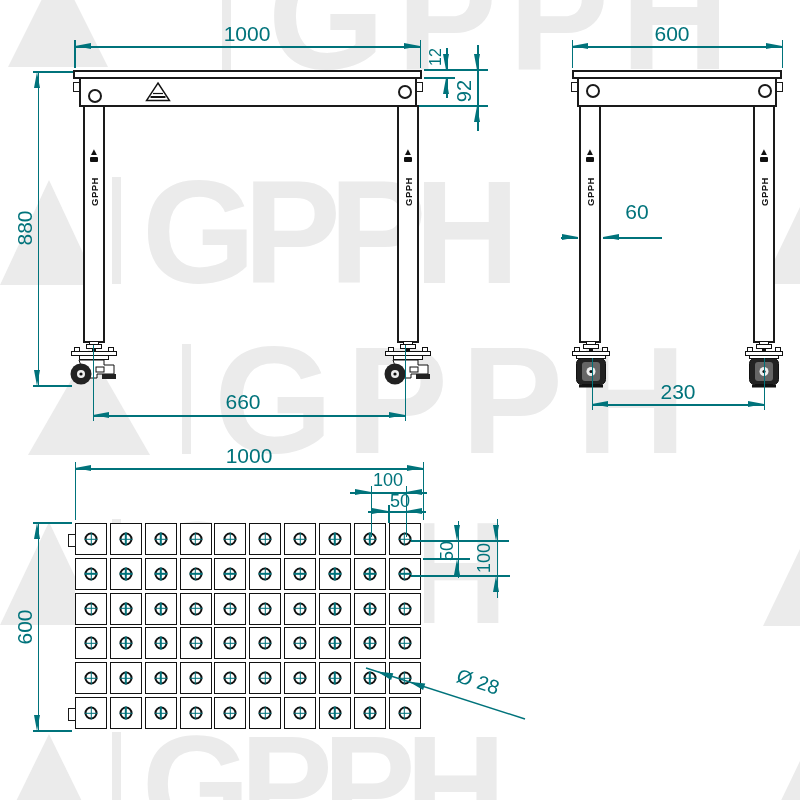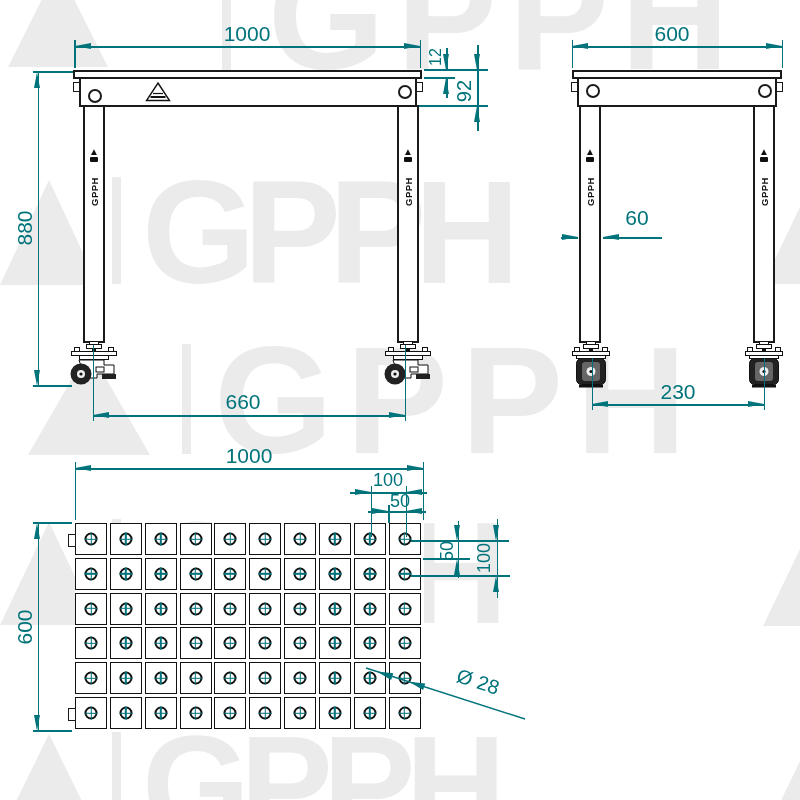--- a/index.html
+++ b/index.html
@@ -421,21 +421,21 @@
     <div class="vl" style="left:781.5px;top:40px;height:28px"></div>
     <div class="hl" style="left:572px;top:46.3px;width:210px"></div>
     <div class="ar ar-l" style="left:572px;top:43px"></div>
     <div class="ar ar-r" style="left:766px;top:43px"></div>
     <div class="dl" style="left:672px;top:34px">600</div>
 
     <div class="hl" style="left:561px;top:237.3px;width:17px"></div>
     <div class="ar ar-r" style="left:562px;top:234px"></div>
     <div class="hl" style="left:603px;top:237.3px;width:59px"></div>
     <div class="ar ar-l" style="left:603px;top:234px"></div>
-    <div class="dl" style="left:637px;top:218px">60</div>
+    <div class="dl" style="left:637px;top:212px">60</div>
 
     <div class="vl" style="left:591.5px;top:358px;height:52px"></div>
     <div class="vl" style="left:763.5px;top:358px;height:52px"></div>
     <div class="hl" style="left:592px;top:404.3px;width:172px"></div>
     <div class="ar ar-l" style="left:592px;top:401px"></div>
     <div class="ar ar-r" style="left:748px;top:401px"></div>
     <div class="dl" style="left:678px;top:392px">230</div>
 
     <div class="vl" style="left:74.5px;top:462px;height:58px"></div>
     <div class="vl" style="left:422.5px;top:462px;height:58px"></div>

